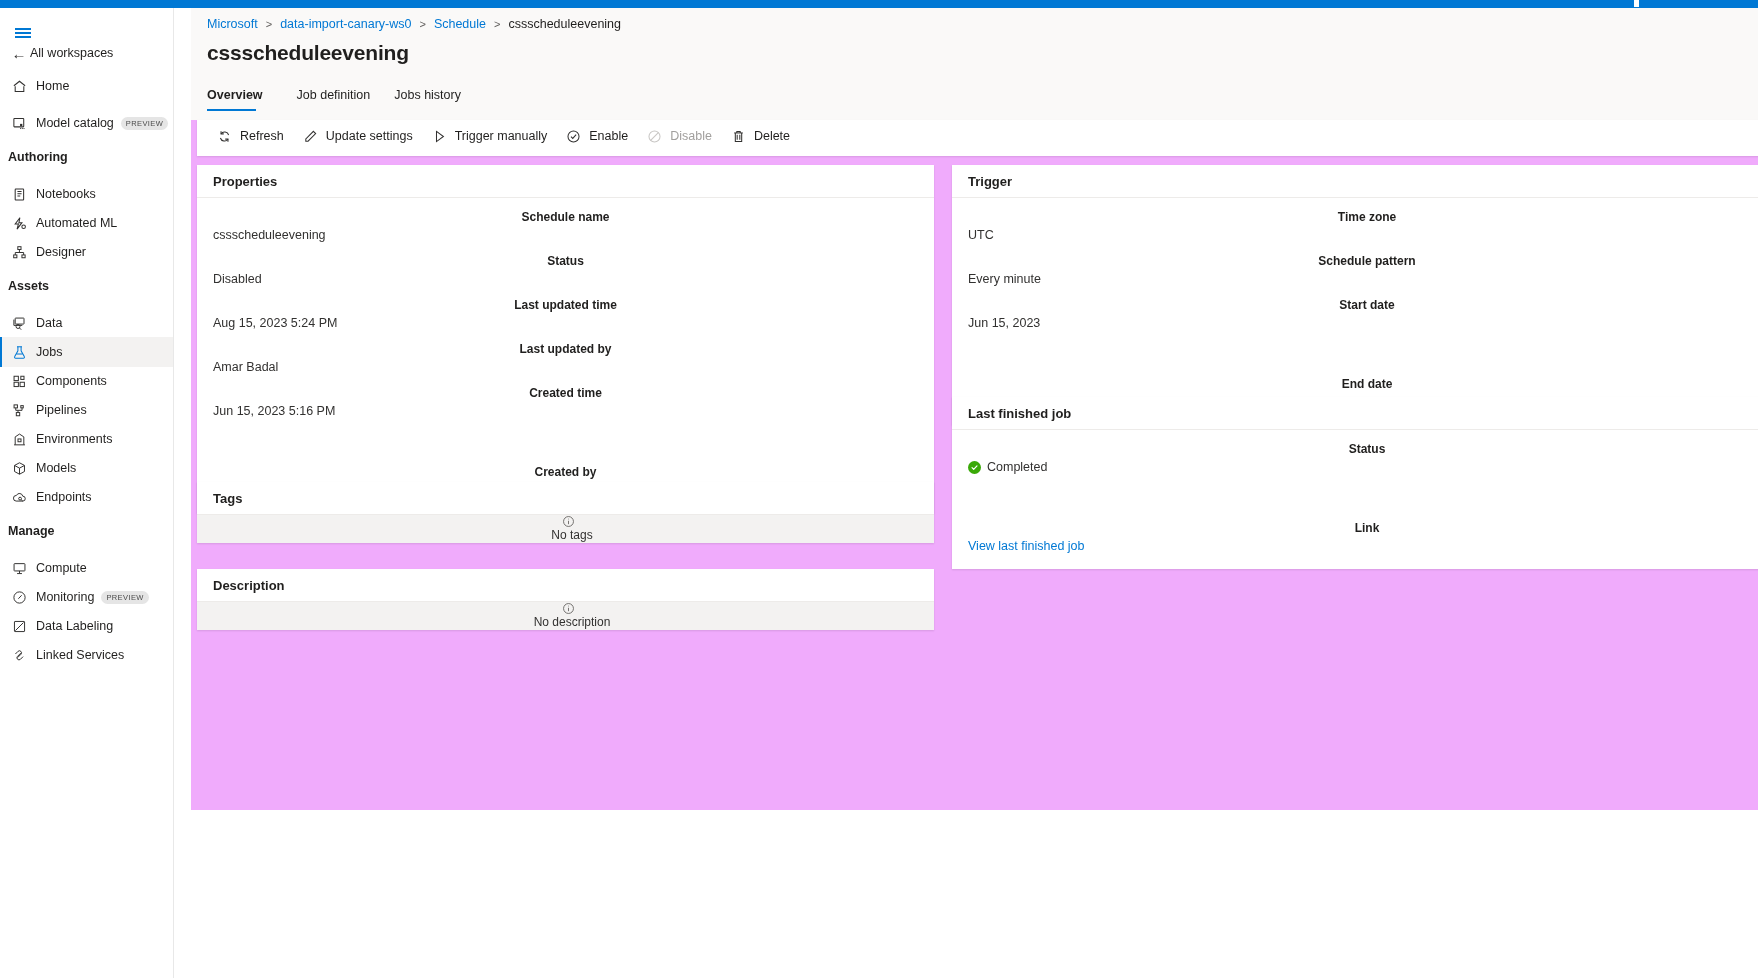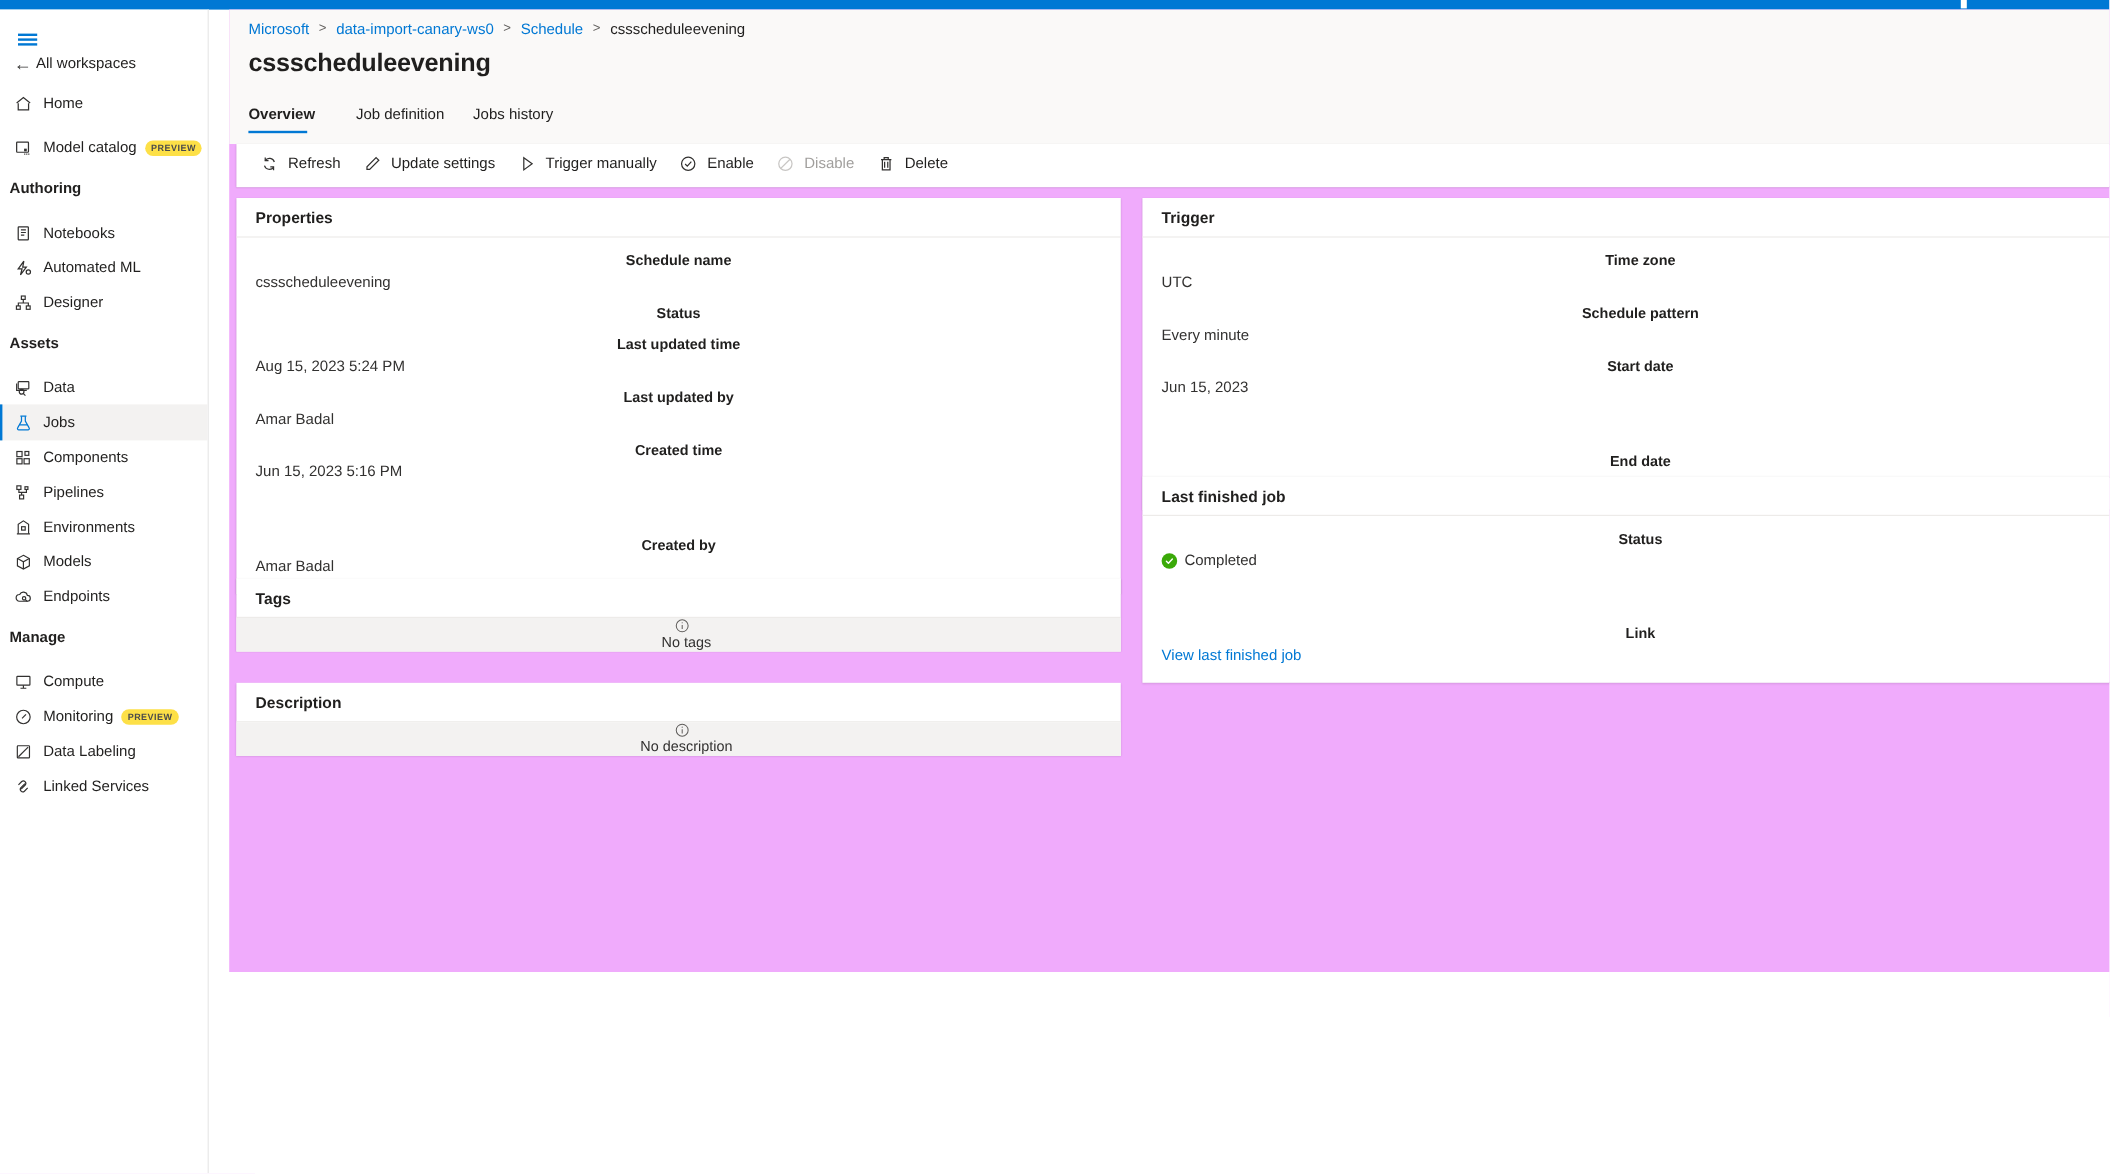--- a/index.html
+++ b/index.html
@@ -88,24 +88,24 @@
   .nav-group {
     position: absolute; left: 8px;
     font-size: 12.5px; font-weight: 700; color: #201f1e;
   }
 
   .pill {
     display: inline-block;
     margin-left: 7px;
     padding: 1px 5px 1px 5px;
     font-size: 7.5px;
-    font-weight: 700;
+    font-weight: 400;
     letter-spacing: 0.4px;
     color: #4b4b4b;
-    background: #fde047;
+    background: #e5e5e5;
     border-radius: 9px;
     vertical-align: middle;
     line-height: 11px;
   }
 
   
   .main {
     position: absolute; top: 8px; left: 191px;
     width: 1575px; height: 802px;
     background: #f0abfc;
@@ -515,20 +515,21 @@
 
     <div class="card" style="top:157px; left:6px; width:737px; height:139px; height:auto;">
       <div class="card-head">Properties</div>
       <div class="card-body">
         <div class="field">
           <div class="f-label">Schedule name</div>
           <div class="f-value">cssscheduleevening</div>
         </div>
         <div class="field">
           <div class="f-label">Status</div>
+          <div class="f-value">Disabled</div>
         </div>
         <div class="field">
           <div class="f-label">Last updated time</div>
           <div class="f-value">Aug 15, 2023 5:24 PM</div>
         </div>
         <div class="field">
           <div class="f-label">Last updated by</div>
           <div class="f-value">Amar Badal</div>
         </div>
         <div class="field">

